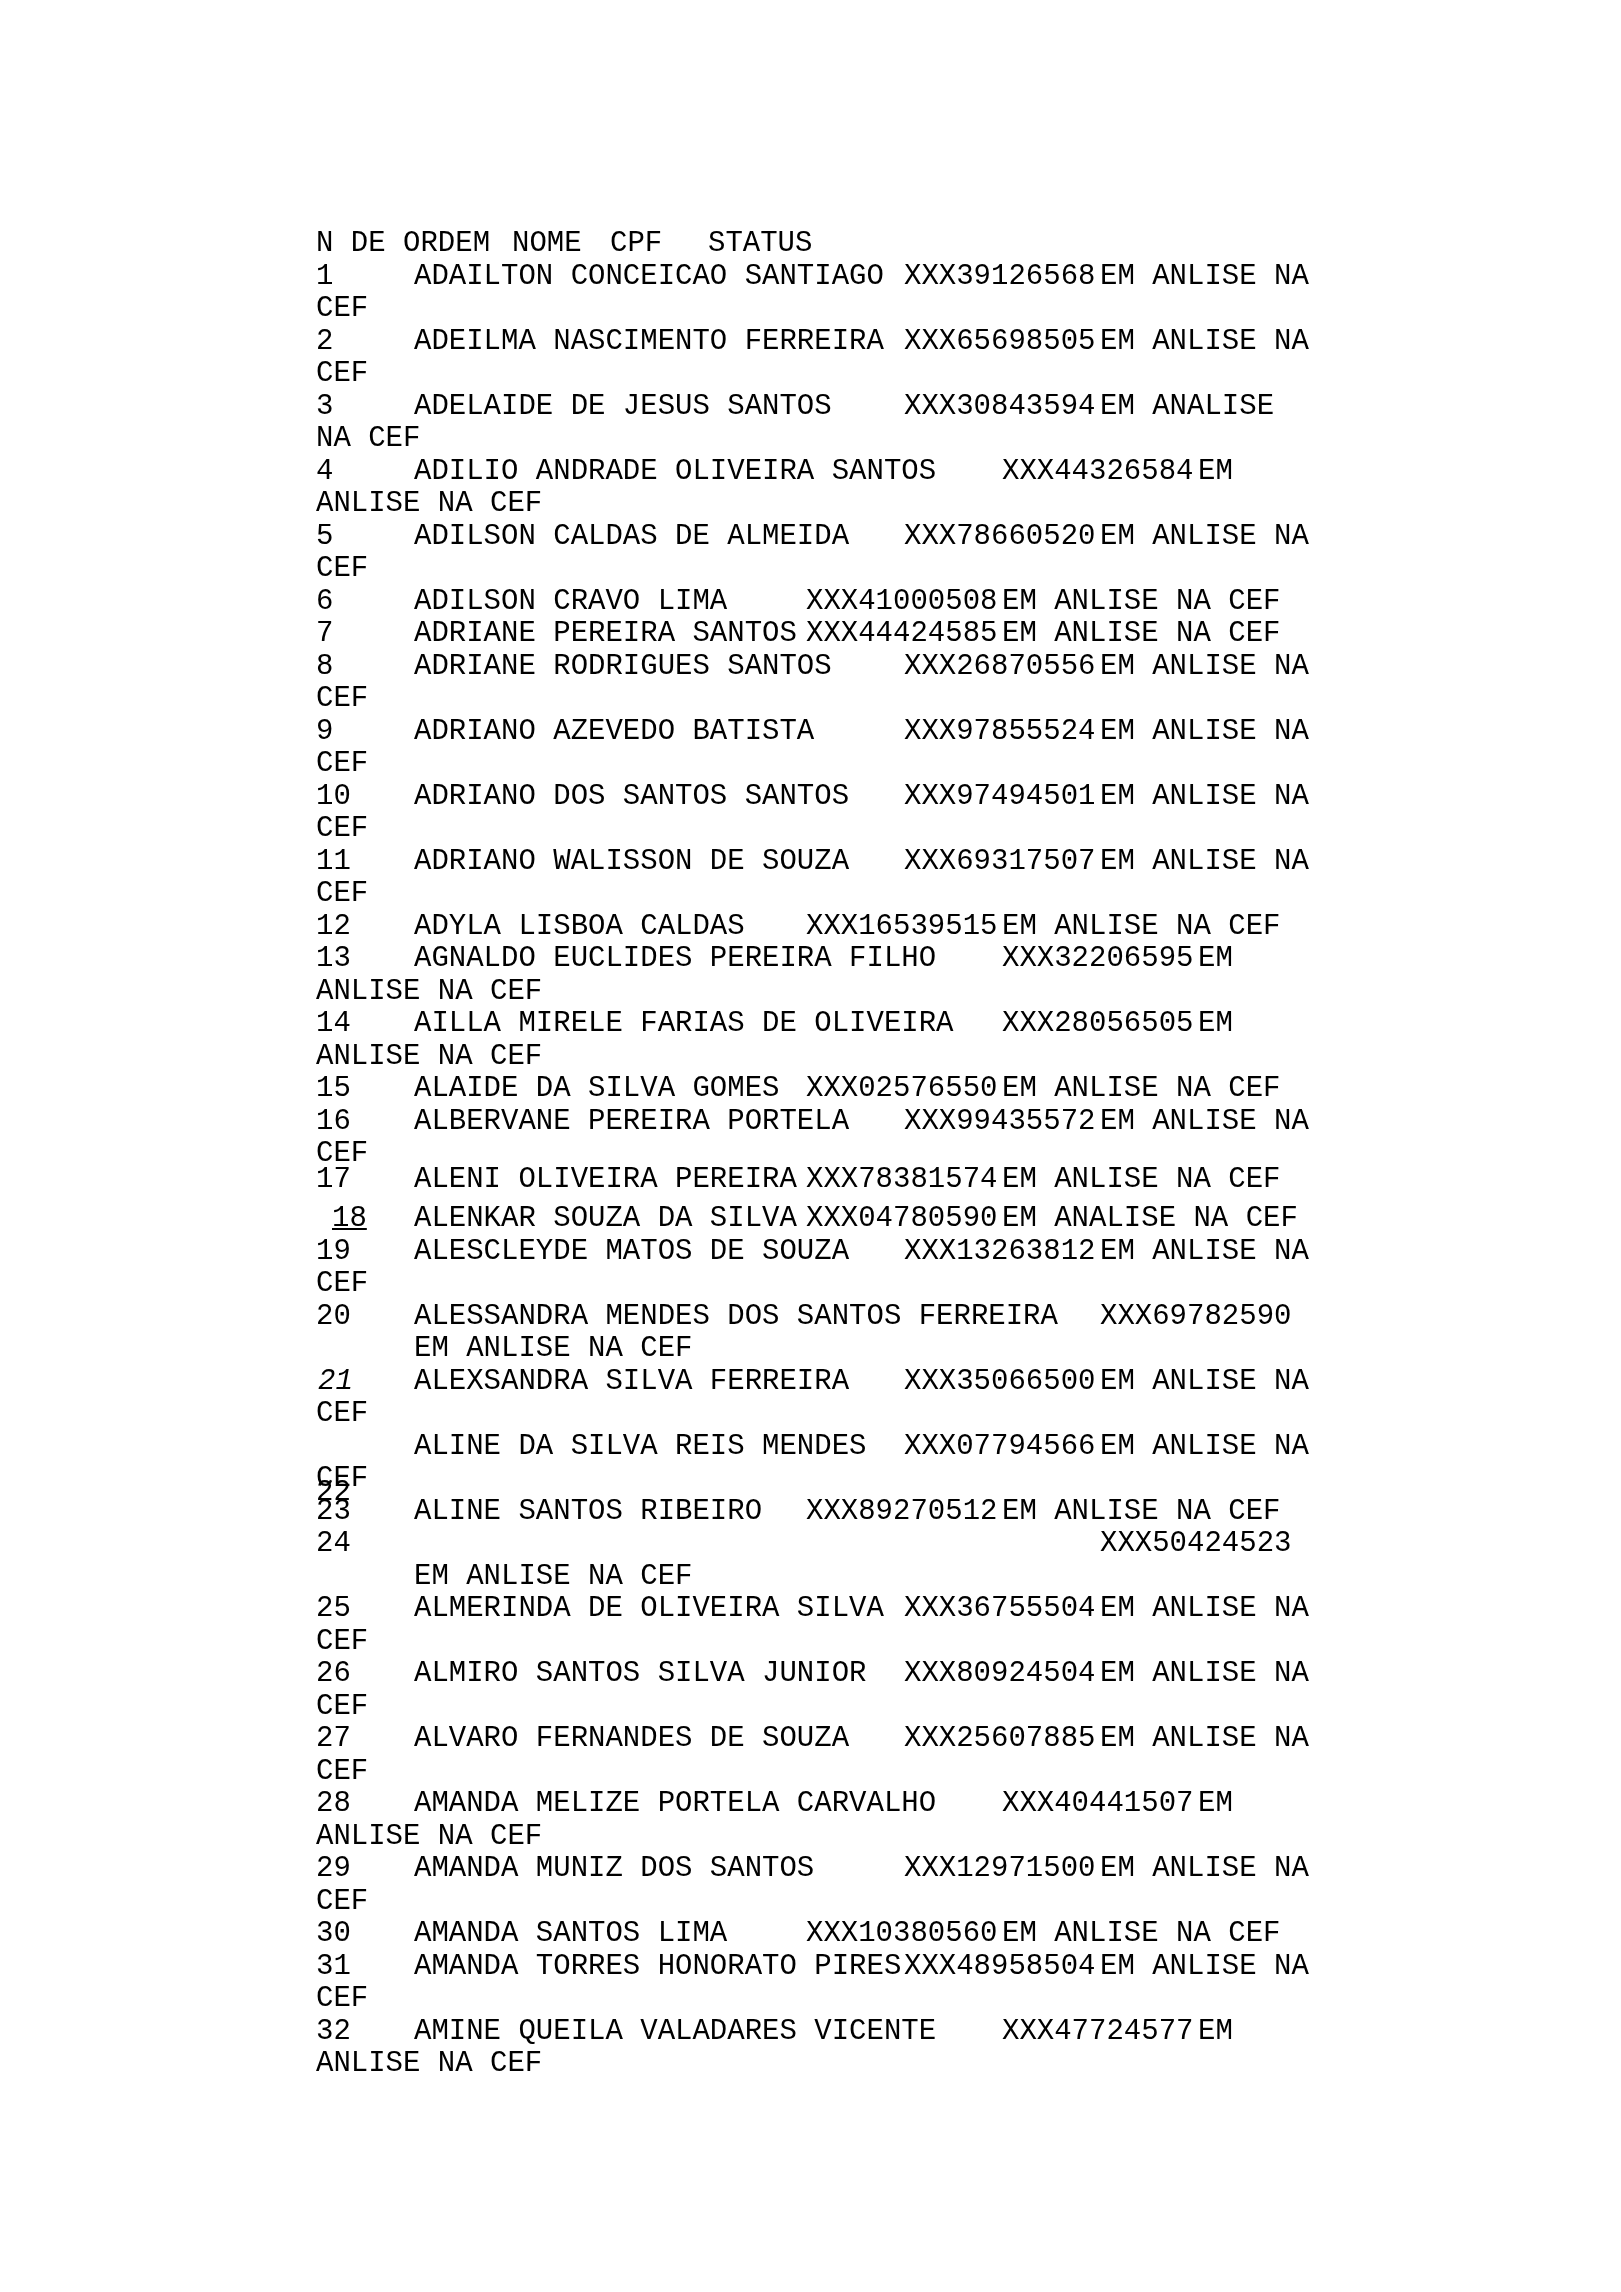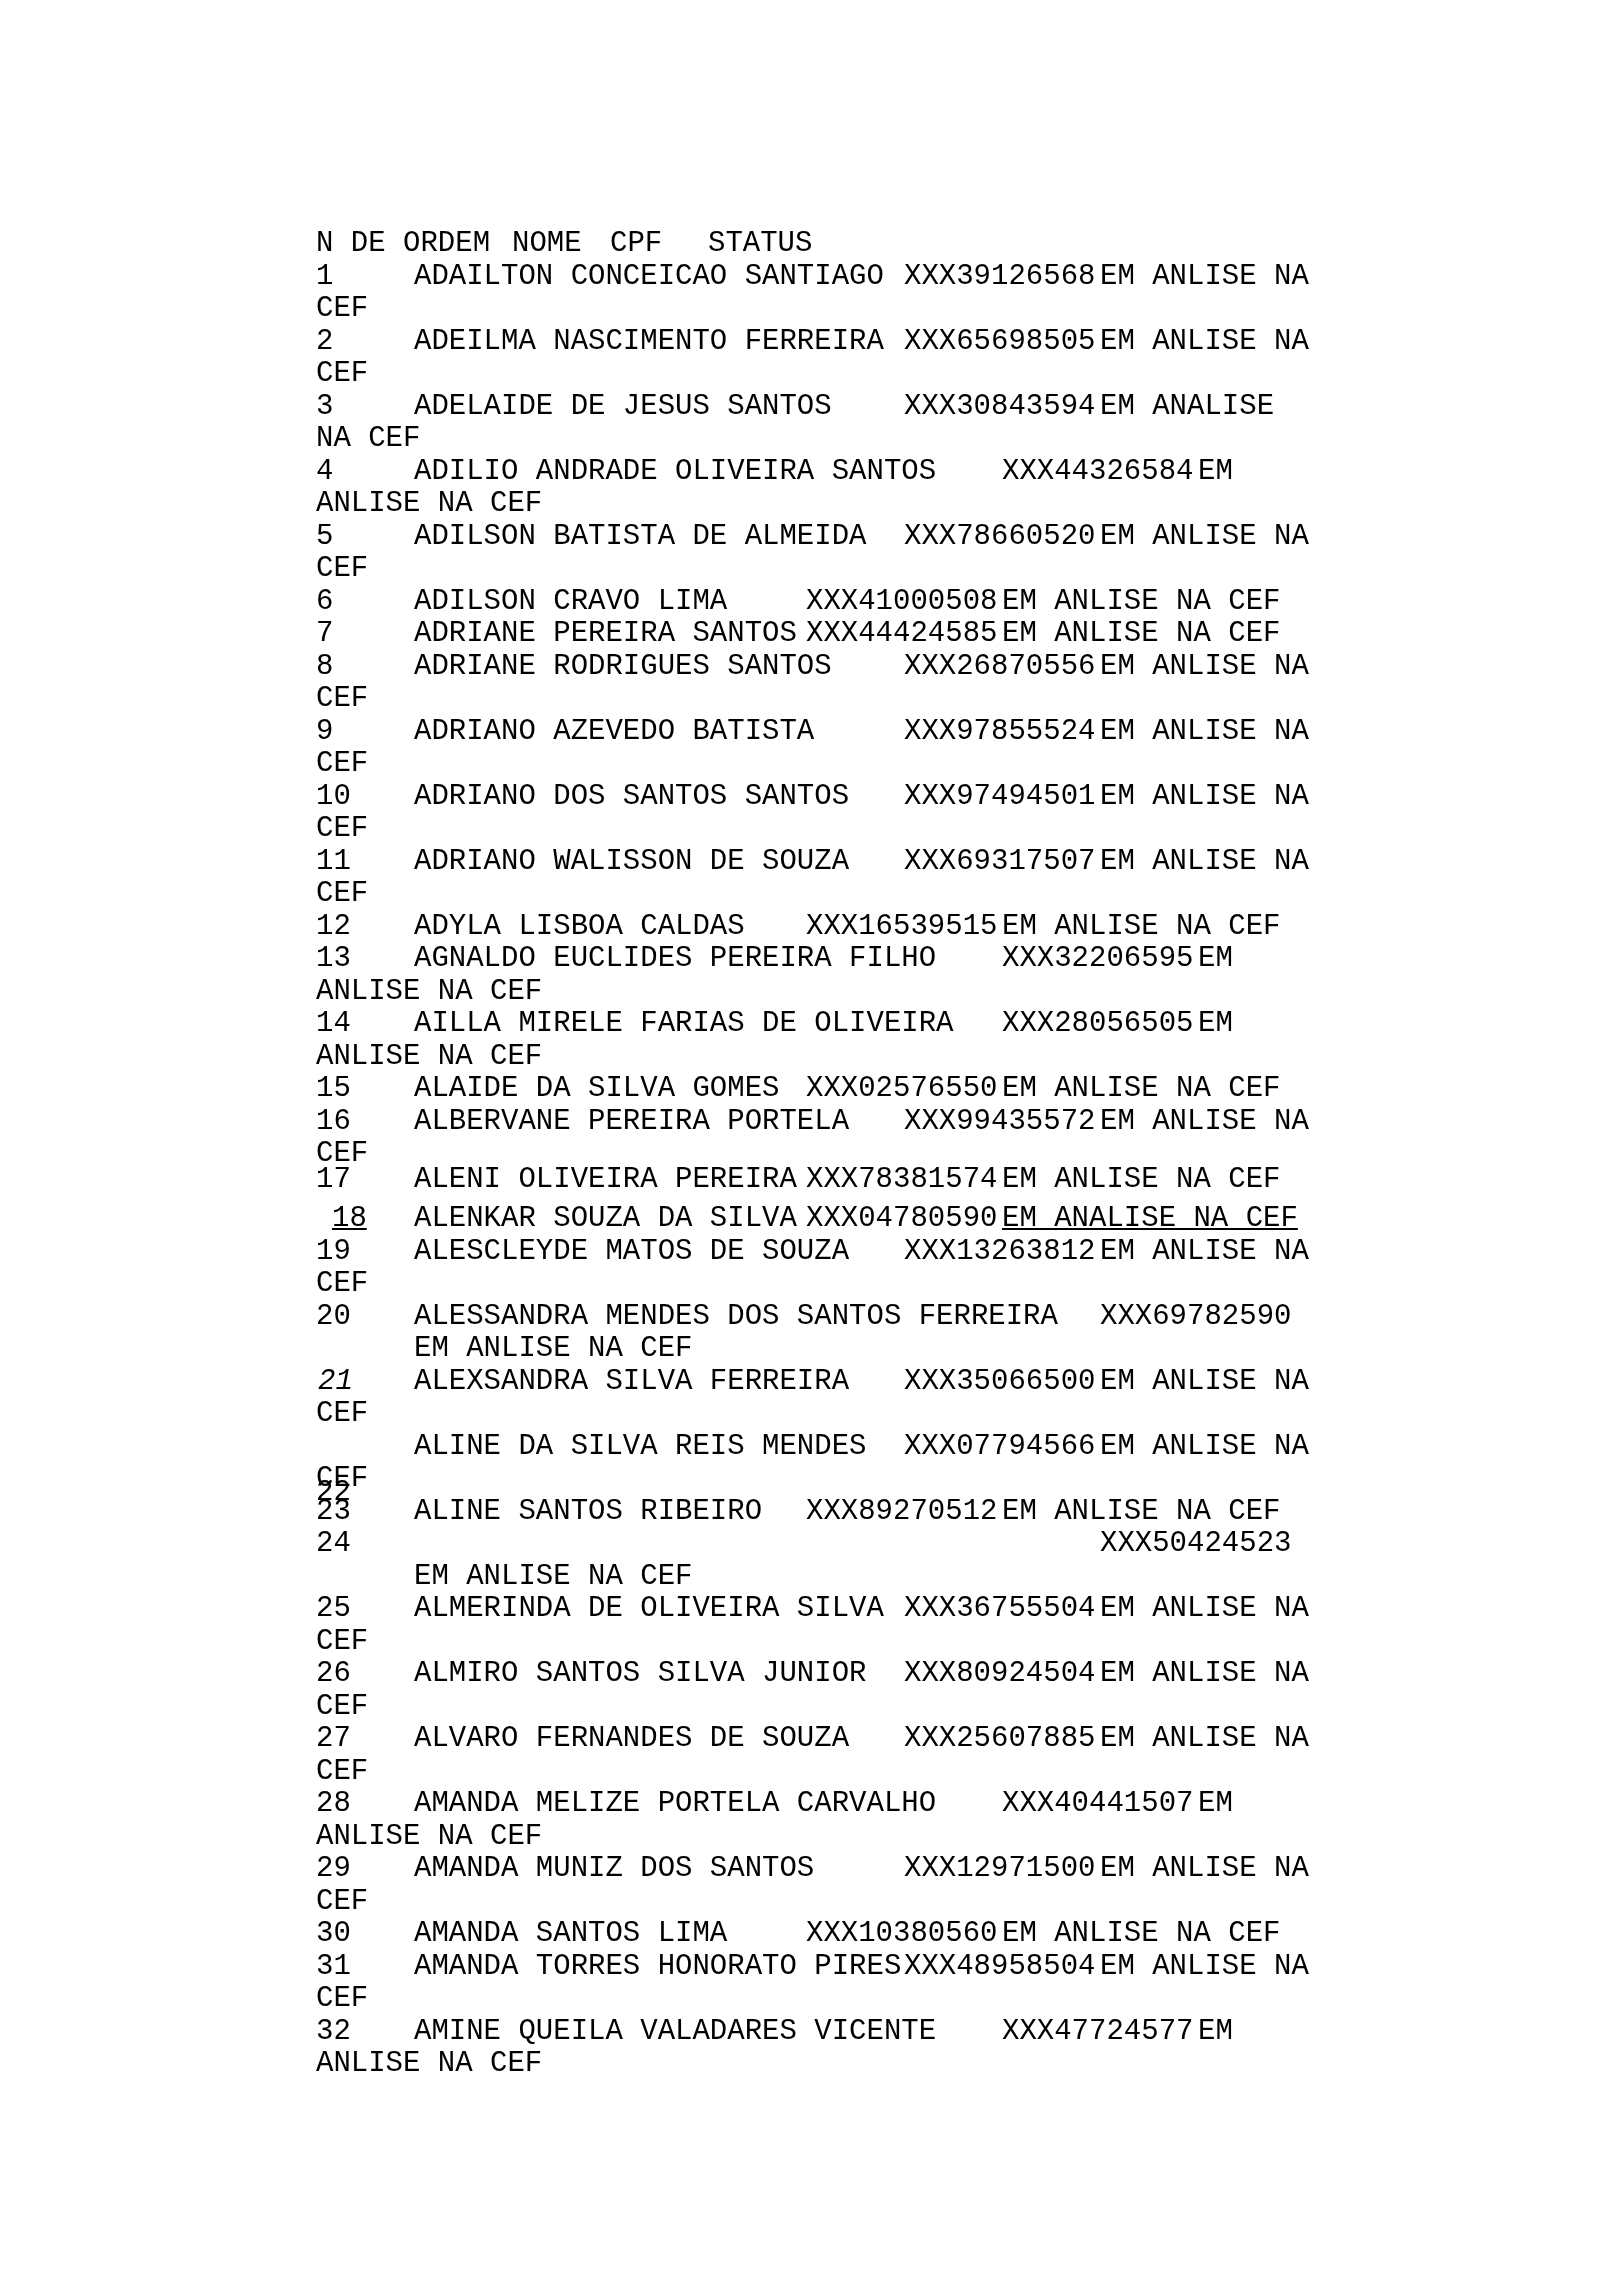--- a/index.html
+++ b/index.html
@@ -70,21 +70,21 @@
         <span class="seg" style="left: 0px;">4</span>
         <span class="seg" style="left: 98px;">ADILIO ANDRADE OLIVEIRA SANTOS</span>
         <span class="seg" style="left: 686px;">XXX44326584</span>
         <span class="seg" style="left: 882px;">EM</span>
       </div>
       <div class="tl" style="top: 488px;">
         <span class="seg" style="left: 0px;">ANLISE NA CEF</span>
       </div>
       <div class="tl" style="top: 521px;">
         <span class="seg" style="left: 0px;">5</span>
-        <span class="seg" style="left: 98px;">ADILSON BATISTA DE ALMEIDA</span>
+        <span class="seg" style="left: 98px;">ADILSON CALDAS DE ALMEIDA</span>
         <span class="seg" style="left: 588px;">XXX78660520</span>
         <span class="seg" style="left: 784px;">EM ANLISE NA</span>
       </div>
       <div class="tl" style="top: 553px;">
         <span class="seg" style="left: 0px;">CEF</span>
       </div>
       <div class="tl" style="top: 586px;">
         <span class="seg" style="left: 0px;">6</span>
         <span class="seg" style="left: 98px;">ADILSON CRAVO LIMA</span>
         <span class="seg" style="left: 490px;">XXX41000508</span>
@@ -174,21 +174,21 @@
       <div class="tl" style="top: 1164px;">
         <span class="seg" style="left: 0px;">17</span>
         <span class="seg" style="left: 98px;">ALENI OLIVEIRA PEREIRA</span>
         <span class="seg" style="left: 490px;">XXX78381574</span>
         <span class="seg" style="left: 686px;">EM ANLISE NA CEF</span>
       </div>
       <div class="tl" style="top: 1203px;">
         <span class="seg" style="left: 16px; text-decoration: underline;">18</span>
         <span class="seg" style="left: 98px;">ALENKAR SOUZA DA SILVA</span>
         <span class="seg" style="left: 490px;">XXX04780590</span>
-        <span class="seg" style="left: 686px; text-decoration: underline;">EM ANALISE NA CEF</span>
+        <span class="seg" style="left: 686px;">EM ANALISE NA CEF</span>
       </div>
       <div class="tl" style="top: 1236px;">
         <span class="seg" style="left: 0px;">19</span>
         <span class="seg" style="left: 98px;">ALESCLEYDE MATOS DE SOUZA</span>
         <span class="seg" style="left: 588px;">XXX13263812</span>
         <span class="seg" style="left: 784px;">EM ANLISE NA</span>
       </div>
       <div class="tl" style="top: 1268px;">
         <span class="seg" style="left: 0px;">CEF</span>
       </div>

